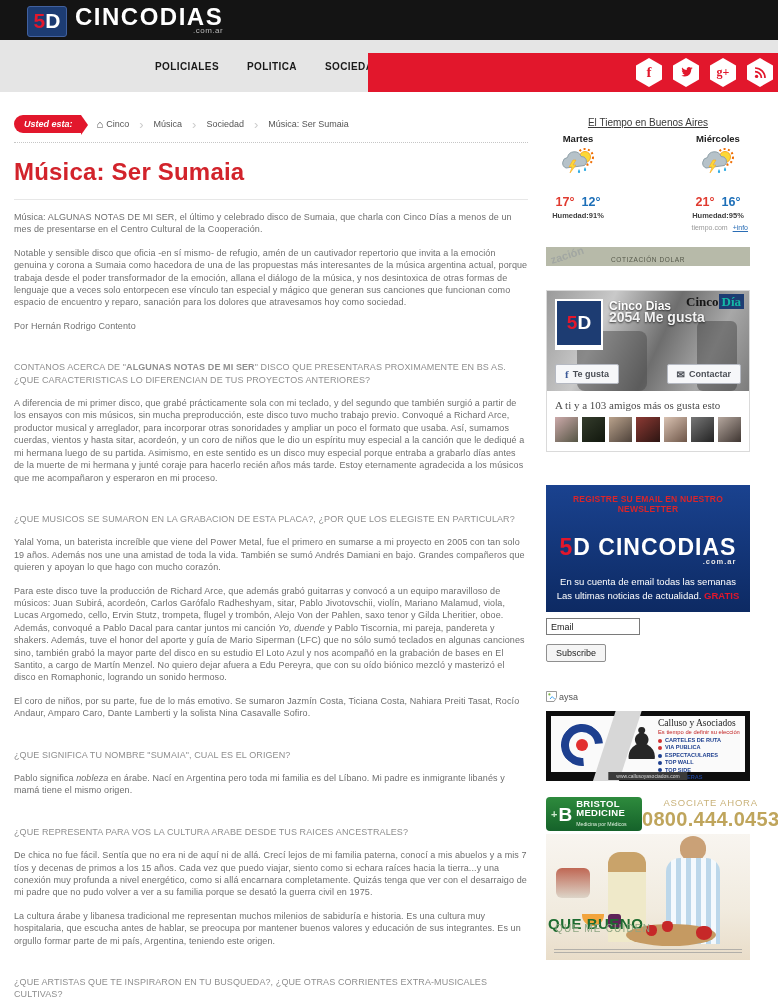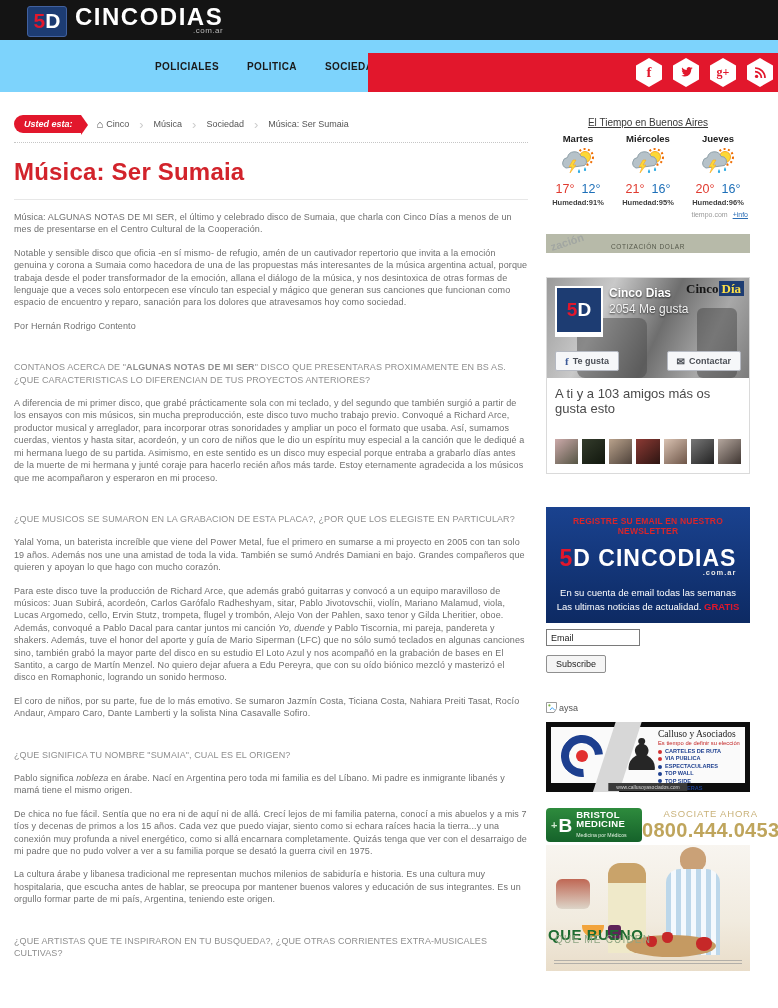--- a/index.html
+++ b/index.html
@@ -10,21 +10,21 @@
   .topbar{height:40px;background:#141414;display:flex;align-items:center;padding-left:27px;box-sizing:border-box;}
   .logo{display:flex;align-items:flex-start;cursor:pointer;}
   .logo-box{display:inline-flex;align-items:center;justify-content:center;width:38px;height:29px;
             background:#1d3c72;border:1px solid #41619f;border-radius:3px;font-size:21px;font-weight:bold;margin-top:2px;}
   .l5{color:#e2172c}.lD{color:#fff}
   .logo-text{margin-left:8px;display:inline-block;position:relative;}
   .brand{color:#fff;font-weight:bold;font-size:24px;letter-spacing:1.5px;line-height:26px;}
   .domain{display:block;text-align:right;color:#b9b9b9;font-size:8px;margin-top:-4px;letter-spacing:.5px;}
 
   
-  .navrow{height:52px;position:relative;background:#7dd3fc;}
+  .navrow{height:52px;position:relative;background:#e5e5e5;}
   #nav-links{position:absolute;left:155px;top:0;height:100%;display:flex;align-items:center;gap:28px;}
   .nav-link{font-size:10px;font-weight:bold;color:#1a1a1a;letter-spacing:.4px;cursor:pointer;}
   .red-band{position:absolute;left:368px;right:0;top:13px;height:39px;background:#e2172c;
             display:flex;align-items:center;justify-content:flex-end;gap:11px;padding-right:5px;}
   .hex{width:26px;height:29px;background:#fff;flex:none;cursor:pointer;
        clip-path:polygon(50% 0,100% 26%,100% 74%,50% 100%,0 74%,0 26%);
        display:flex;align-items:center;justify-content:center;color:#e2172c;}
   .hex .fglyph{font-family:"Liberation Serif",serif;font-weight:bold;font-size:15px;}
   .hex .gglyph{font-family:"Liberation Serif",serif;font-weight:bold;font-size:12px;}
 
@@ -56,21 +56,21 @@
   #article-body p.question{color:#8f8f8f;margin-top:29px;}
   .seg-b{font-weight:bold;}
   .seg-i{font-style:italic;}
 
   
   .weather{margin-top:20px;text-align:center;}
   .weather-title{font-size:10px;color:#3a3a3a;text-decoration:underline;display:inline-block;margin-bottom:5px;cursor:pointer;}
   .weather-days{display:flex;justify-content:space-between;}
   .wday{width:64px;}
   .wname{font-size:9.5px;font-weight:bold;color:#222;margin-bottom:3px;}
-  .wtemps{font-size:12.5px;font-weight:normal;margin-top:1px;}
+  .wtemps{font-size:12.5px;font-weight:bold;margin-top:14px;}
   .whigh{color:#e03a2f;margin-right:7px;}
   .wlow{color:#1d6fb8;}
   .whum{font-size:7.5px;color:#3f3f3f;margin-top:2px;font-weight:bold;}
   .wfoot{text-align:right;font-size:7px;color:#999;margin-top:4px;padding-right:2px;}
   .winfo{color:#2a6db5;text-decoration:underline;margin-left:5px;cursor:pointer;}
 
   .dolar{margin-top:16px;background:#b7baa9;padding:6px 5px 0;text-align:center;position:relative;overflow:hidden;}
   .wmark{position:absolute;font-weight:bold;opacity:.28;pointer-events:none;}
   .wm1{left:4px;top:2px;color:#6c7590;font-size:11px;transform:rotate(-18deg);}
   .wm2{left:2px;top:26px;color:#b34040;font-size:10px;transform:rotate(-14deg);}
@@ -80,48 +80,48 @@
   .dolar-l3{font-size:10px;font-weight:bold;color:#111;margin-top:2px;}
   .dolar-cta{font-size:11px;font-weight:bold;color:#cc1f1f;margin-top:1px;cursor:pointer;}
   .dolar-cap{font-size:6.5px;color:#55584a;letter-spacing:.6px;padding:3px 0;position:relative;}
 
   .fb{margin-top:24px;border:1px solid #dadada;}
   .fb-cover{height:100px;position:relative;overflow:hidden;
      background:linear-gradient(115deg,#9a9a9a 0%,#c9c9c9 28%,#6e6e6e 55%,#a8a8a8 78%,#7c7c7c 100%);}
   .fb-cover::before{content:"";position:absolute;left:30px;top:40px;width:70px;height:60px;background:#4a4a4a;opacity:.5;border-radius:8px;}
   .fb-cover::after{content:"";position:absolute;left:150px;top:30px;width:40px;height:70px;background:#3c3c3c;opacity:.45;border-radius:6px;}
   .fb-mast{position:absolute;top:3px;right:5px;font-family:"Liberation Serif",serif;font-weight:bold;font-size:13px;color:#161616;z-index:2;}
-  .fb-mast .mast2{background:#1d3c72;color:#fde047;padding:0 3px;margin-top:39px;}
+  .fb-mast .mast2{background:#1d3c72;color:#14b8a6;padding:0 3px;margin-top:39px;}
   .fb-avatar{position:absolute;left:8px;top:8px;width:44px;height:44px;background:#1d3c72;border:2px solid #fff;
              display:flex;align-items:center;justify-content:center;font-size:19px;font-weight:bold;z-index:2;box-sizing:content-box;}
   .fb-avatar .l5{font-size:19px;} 
   .fb-avatar-strip{position:absolute;left:8px;top:54px;width:48px;height:5px;background:#fff;z-index:2;}
   .fb-name{position:absolute;left:62px;top:8px;color:#fff;font-weight:bold;font-size:12px;text-shadow:0 1px 2px rgba(0,0,0,.75);z-index:2;cursor:pointer;}
-  .fb-likes{position:absolute;left:62px;top:24px;color:#f2f2f2;font-size:12px;font-weight:normal;text-shadow:0 1px 2px rgba(0,0,0,.7);z-index:2;}
+  .fb-likes{position:absolute;left:62px;top:18px;color:#f2f2f2;font-size:14px;font-weight:bold;text-shadow:0 1px 2px rgba(0,0,0,.7);z-index:2;}
   .fb-btns{position:absolute;bottom:7px;left:8px;right:8px;display:flex;justify-content:space-between;z-index:2;}
   .fb-btn{background:#f6f7f9;border:1px solid #b5b9c2;border-radius:2px;font-size:9px;font-weight:bold;color:#4b4f56;
           padding:3px 9px;display:flex;align-items:center;gap:4px;cursor:pointer;}
   .fb-f{color:#3b5998;font-family:"Liberation Serif",serif;font-weight:bold;font-size:11px;}
   .fb-env{font-size:10px;color:#4b4f56;}
   .fb-social{padding:8px 8px 9px;background:#fff;}
-  .fb-social-text{font-size:13px;color:#4a4a4a;margin-bottom:23px;}
+  .fb-social-text{font-size:11px;color:#4a4a4a;margin-bottom:6px;font-family:Liberation Serif, serif;}
   #fb-avatars{display:flex;gap:4px;}
   #fb-avatars div{width:25px;height:25px;background:#888;}
   #fb-avatars div:nth-child(1){background:linear-gradient(140deg,#caa,#554);}
   #fb-avatars div:nth-child(2){background:linear-gradient(140deg,#343c2c,#11170d);}
   #fb-avatars div:nth-child(3){background:linear-gradient(140deg,#b9a28c,#4e423a);}
   #fb-avatars div:nth-child(4){background:linear-gradient(140deg,#8c3a34,#2d1512);}
   #fb-avatars div:nth-child(5){background:linear-gradient(140deg,#d9c2b2,#6e5648);}
   #fb-avatars div:nth-child(6){background:linear-gradient(140deg,#777,#222);}
   #fb-avatars div:nth-child(7){background:linear-gradient(140deg,#b5a79e,#3e3531);}
 
   .newsletter{margin-top:33px;}
   .nl-box{background:linear-gradient(#1a428f,#0d2a63);text-align:center;padding:9px 6px 11px;}
   .nl-head{color:#d9252b;font-weight:bold;font-size:8.5px;letter-spacing:.2px;}
-  .nl-logo{margin:9px auto 7px;display:inline-block;position:relative;color:#fff;font-weight:bold;font-size:23px;letter-spacing:1px;}
+  .nl-logo{margin:20px auto 7px;display:inline-block;position:relative;color:#fff;font-weight:bold;font-size:23px;letter-spacing:1px;}
   .nl-domain{display:block;text-align:right;font-size:7.5px;font-weight:bold;color:#e6e6e6;margin-top:-4px;}
   .nl-line{color:#fff;font-size:9.5px;margin-top:3px;}
   .nl-free{color:#e2172c;font-weight:bold;}
   .nl-input{display:block;margin-top:6px;width:84px;height:13px;border:1px solid #7a7a7a;font-size:9px;padding:1px 4px;
             color:#222;font-family:"Liberation Sans",sans-serif;}
   .nl-input::placeholder{color:#222;opacity:1;}
   .nl-btn{margin-top:9px;font-size:9px;padding:3px 9px;border:1px solid #8f8f8f;background:#f5f5f5;border-radius:2px;
           font-family:"Liberation Sans",sans-serif;color:#222;cursor:pointer;}
 
   .jaysa{margin-top:29px;font-size:9px;color:#555;display:flex;align-items:center;gap:2px;}
@@ -251,20 +251,21 @@
           <p class="body"><span>Notable y sensible disco que oficia -en sí mismo- de refugio, amén de un cautivador repertorio que invita a la emoción genuina y corona a Sumaia como hacedora de una de las propuestas más interesantes de la música argentina actual, porque trabaja desde el poder transformador de la emoción, allana el diálogo de la música, y nos desintoxica de otras formas de lenguaje que a veces solo entorpecen ese vínculo tan especial y mágico que generan sus canciones que funcionan como espacio de encuentro y reparo, sanación para los dolores que atravesamos hoy como sociedad.</span></p>
           <p class="body"><span>Por Hernán Rodrigo Contento</span></p>
           <p class="question"><span>CONTANOS ACERCA DE "</span><span class="seg-b">ALGUNAS NOTAS DE MI SER</span><span>" DISCO QUE PRESENTARAS PROXIMAMENTE EN BS AS. ¿QUE CARACTERISTICAS LO DIFERENCIAN DE TUS PROYECTOS ANTERIORES?</span></p>
           <p class="body"><span>A diferencia de mi primer disco, que grabé prácticamente sola con mi teclado, y del segundo que también surgió a partir de los ensayos con mis músicos, sin mucha preproducción, este disco tuvo mucho trabajo previo. Convoqué a Richard Arce, productor musical y arreglador, para incorporar otras sonoridades y ampliar un poco el formato que usaba. Así, sumamos cuerdas, vientos y hasta sitar, acordeón, y un coro de niños que le dio un espíritu muy especial a la canción que le dediqué a mi hermana luego de su partida. Asimismo, en este sentido es un disco muy especial porque entraba a grabarlo días antes de la muerte de mi hermana y junté coraje para hacerlo recién años más tarde. Estoy eternamente agradecida a los músicos que me acompañaron y esperaron en mi proceso.</span></p>
           <p class="question"><span>¿QUE MUSICOS SE SUMARON EN LA GRABACION DE ESTA PLACA?, ¿POR QUE LOS ELEGISTE EN PARTICULAR?</span></p>
           <p class="body"><span>Yalal Yoma, un baterista increíble que viene del Power Metal, fue el primero en sumarse a mi proyecto en 2005 con tan solo 19 años. Además nos une una amistad de toda la vida. También se sumó Andrés Damiani en bajo. Grandes compañeros que quieren y apoyan lo que hago con mucho corazón.</span></p>
           <p class="body"><span>Para este disco tuve la producción de Richard Arce, que además grabó guitarras y convocó a un equipo maravilloso de músicos: Juan Subirá, acordeón, Carlos Garófalo Radheshyam, sitar, Pablo Jivotovschii, violín, Mariano Malamud, viola, Lucas Argomedo, cello, Ervin Stutz, trompeta, flugel y trombón, Alejo Von der Pahlen, saxo tenor y Gilda Lheritier, oboe. Además, convoqué a Pablo Dacal para cantar juntos mi canción </span><span class="seg-i">Yo, duende</span><span> y Pablo Tiscornia, mi pareja, pandereta y shakers. Además, tuve el honor del aporte y guía de Mario Siperman (LFC) que no sólo sumó teclados en algunas canciones sino, también grabó la mayor parte del disco en su estudio El Loto Azul y nos acompañó en la grabación de bases en El Santito, a cargo de Martín Menzel. No quiero dejar afuera a Edu Pereyra, que con su oído biónico mezcló y masterizó el disco en Romaphonic, logrando un sonido hermoso.</span></p>
           <p class="body"><span>El coro de niños, por su parte, fue de lo más emotivo. Se sumaron Jazmín Costa, Ticiana Costa, Nahiara Preiti Tasat, Rocío Andaur, Amparo Caro, Dante Lamberti y la solista Nina Casavalle Sofiro.</span></p>
           <p class="question"><span>¿QUE SIGNIFICA TU NOMBRE "SUMAIA", CUAL ES EL ORIGEN?</span></p>
           <p class="body"><span>Pablo significa </span><span class="seg-i">nobleza</span><span> en árabe. Nací en Argentina pero toda mi familia es del Líbano. Mi padre es inmigrante libanés y mamá tiene el mismo origen.</span></p>
+          <p class="question"><span>¿QUE REPRESENTA PARA VOS LA CULTURA ARABE DESDE TUS RAICES ANCESTRALES?</span></p>
           <p class="body"><span>De chica no fue fácil. Sentía que no era ni de aquí ni de allá. Crecí lejos de mi familia paterna, conocí a mis abuelos y a mis 7 tíos y decenas de primos a los 15 años. Cada vez que puedo viajar, siento como si echara raíces hacia la tierra...y una conexión muy profunda a nivel energético, como si allá encarnara completamente. Quizás tenga que ver con el desarraigo de mi padre que no pudo volver a ver a su familia porque se desató la guerra civil en 1975.</span></p>
           <p class="body"><span>La cultura árabe y libanesa tradicional me representan muchos milenios de sabiduría e historia. Es una cultura muy hospitalaria, que escucha antes de hablar, se preocupa por mantener buenos valores y educación de sus integrantes. Es un orgullo formar parte de mi país, Argentina, teniendo este origen.</span></p>
           <p class="question"><span>¿QUE ARTISTAS QUE TE INSPIRARON EN TU BUSQUEDA?, ¿QUE OTRAS CORRIENTES EXTRA-MUSICALES CULTIVAS?</span></p>
         </div>
     </main>
 
     <aside class="col-side">
 
       <section class="weather">
         <a class="weather-title">El Tiempo en Buenos Aires</a>
@@ -282,30 +283,20 @@
             <div class="wday"><div class="wname">Miércoles</div>
   <svg width="42" height="30" viewBox="0 0 42 30">
     <circle cx="28" cy="10" r="8" fill="none" stroke="#ef6c00" stroke-width="2" stroke-dasharray="2 2.5"></circle>
     <circle cx="28" cy="10" r="5.5" fill="#fdd835" stroke="#f9a825"></circle>
     <path d="M9 21a5.5 5.5 0 0 1 1.5-10.5A7 7 0 0 1 24 9.5a5 5 0 0 1 3.5 9z" fill="#b6c2c9" stroke="#8fa0a8"></path>
     <path d="M16 13l-4 7h3l-2 6 6-8h-3l3-5z" fill="#fdd835" stroke="#f9a825" stroke-width="0.6"></path>
     <path d="M22 22c-1.5 2.4-1.5 4 0 4s1.5-1.6 0-4z" fill="#29a8e0"></path>
     <path d="M28 20c-1.5 2.4-1.5 4 0 4s1.5-1.6 0-4z" fill="#29a8e0"></path>
   </svg>
 <div class="wtemps"><span class="whigh">21°</span><span class="wlow">16°</span></div><div class="whum">Humedad:95%</div></div>
-            <div class="wday"><div class="wname">Jueves</div>
-  <svg width="42" height="30" viewBox="0 0 42 30">
-    <circle cx="28" cy="10" r="8" fill="none" stroke="#ef6c00" stroke-width="2" stroke-dasharray="2 2.5"></circle>
-    <circle cx="28" cy="10" r="5.5" fill="#fdd835" stroke="#f9a825"></circle>
-    <path d="M9 21a5.5 5.5 0 0 1 1.5-10.5A7 7 0 0 1 24 9.5a5 5 0 0 1 3.5 9z" fill="#b6c2c9" stroke="#8fa0a8"></path>
-    <path d="M16 13l-4 7h3l-2 6 6-8h-3l3-5z" fill="#fdd835" stroke="#f9a825" stroke-width="0.6"></path>
-    <path d="M22 22c-1.5 2.4-1.5 4 0 4s1.5-1.6 0-4z" fill="#29a8e0"></path>
-    <path d="M28 20c-1.5 2.4-1.5 4 0 4s1.5-1.6 0-4z" fill="#29a8e0"></path>
-  </svg>
-<div class="wtemps"><span class="whigh">20°</span><span class="wlow">16°</span></div><div class="whum">Humedad:96%</div></div>
           </div>
         <div class="wfoot">
           <span>tiempo.com</span><span class="winfo">+info</span>
         </div>
       </section>
 
       <section class="dolar">
         <span class="wmark wm1">zación</span>
         <span class="wmark wm2">contin</span>
         <span class="wmark wm3">17</span>

